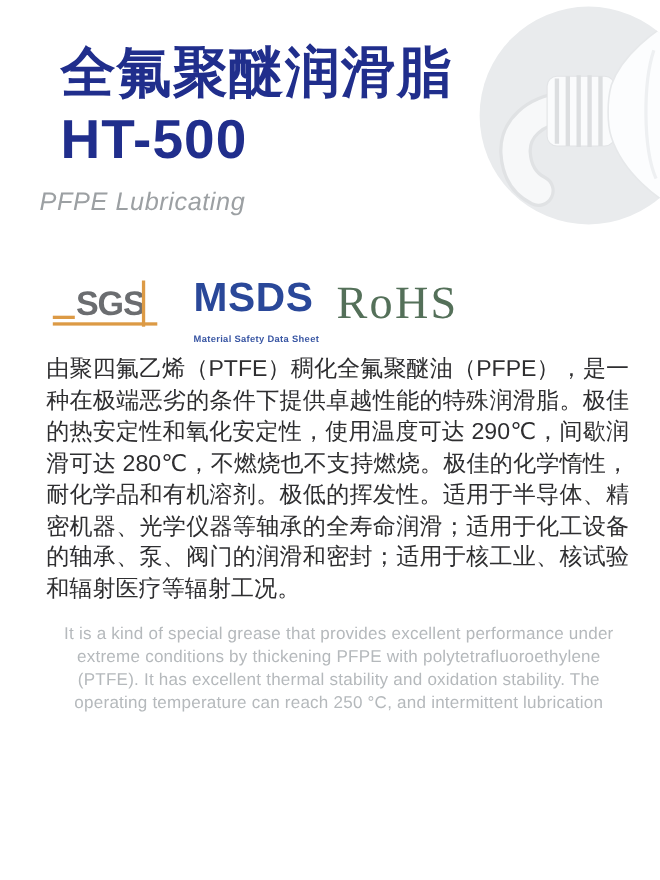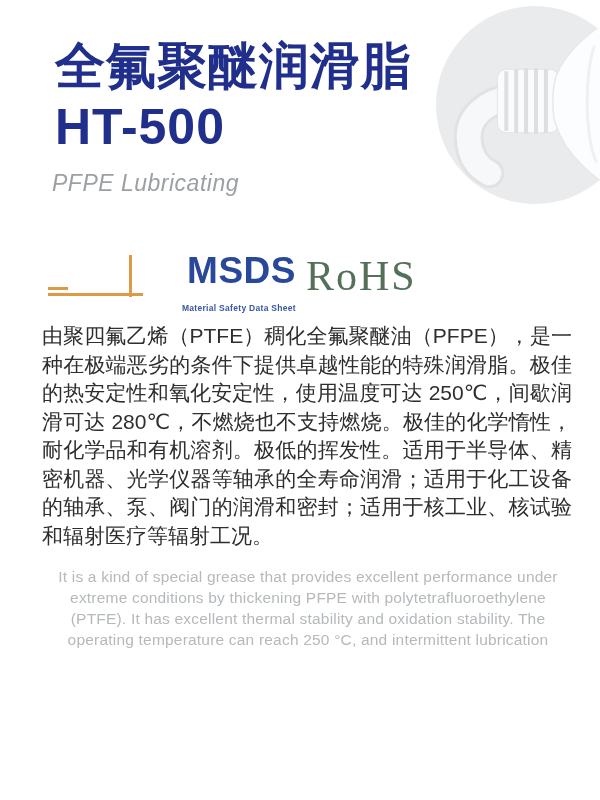--- a/index.html
+++ b/index.html
@@ -12,36 +12,36 @@
     position:absolute;top:6px;left:436px;width:198px;height:198px;
     border-radius:50%;background:#e9ebed;overflow:hidden;
   }
   
   .title{
     position:absolute;left:55px;top:36px;
     color:#202e8c;font-weight:bold;font-size:50px;line-height:61px;
     letter-spacing:1px;white-space:nowrap;
   }
   .subtitle{
-    position:absolute;left:52px;top:166px;
+    position:absolute;left:36px;top:166px;
     color:#9ca0a3;font-style:italic;font-size:23px;line-height:34px;
     letter-spacing:0.5px;
   }
   
   .logos{position:absolute;left:48px;top:254px;height:56px;}
   .sgs{position:absolute;left:0;top:2px;width:96px;height:42px;}
   .sgs-text{
     position:absolute;left:21px;top:2px;
     font-size:31px;font-weight:bold;color:#6b6d70;letter-spacing:-1px;
     font-family:"Liberation Sans",sans-serif;
   }
   .sgs-dash{position:absolute;left:0;top:31px;width:20px;height:2.5px;background:#dc9a45;}
   .sgs-bottom{position:absolute;left:0;top:37px;width:95px;height:2.5px;background:#dc9a45;}
   .sgs-right{position:absolute;left:81px;top:-1px;width:2.5px;height:42px;background:#dc9a45;}
-  .msds{position:absolute;left:116px;top:0;width:132px;text-align:right;}
+  .msds{position:absolute;left:128px;top:0;width:132px;text-align:left;}
   .msds-text{
     font-size:37px;font-weight:bold;color:#2a4899;line-height:34px;
     letter-spacing:0.5px;
   }
   .msds-sub{
     margin-top:15px;font-size:8.5px;font-weight:bold;color:#3a57a4;
     letter-spacing:0.3px;white-space:nowrap;
   }
   .rohs{
     position:absolute;left:258px;top:0px;
@@ -83,29 +83,30 @@
     <span>全氟聚醚润滑脂</span><br>
     <span>HT-500</span>
   </h1>
 
   <div class="subtitle">
     <span>PFPE Lubricating</span><br>
   </div>
 
   <div class="logos">
     <div class="sgs">
+      <span class="sgs-text">SGS</span>
       <span class="sgs-dash"></span>
       <span class="sgs-bottom"></span>
       <span class="sgs-right"></span>
     </div>
     <div class="msds">
       <div class="msds-text">MSDS</div>
       <div class="msds-sub">Material Safety Data Sheet</div>
     </div>
     <div class="rohs">
       <span>RoHS</span>
     </div>
   </div>
 
-  <p class="desc-zh">由聚四氟乙烯（PTFE）稠化全氟聚醚油（PFPE），是一种在极端恶劣的条件下提供卓越性能的特殊润滑脂。极佳的热安定性和氧化安定性，使用温度可达 250℃，间歇润滑可达 280℃，不燃烧也不支持燃烧。极佳的化学惰性，耐化学品和有机溶剂。极低的挥发性。适用于半导体、精密机器、光学仪器等轴承的全寿命润滑；适用于化工设备的轴承、泵、阀门的润滑和密封；适用于核工业、核试验和辐射医疗等辐射工况。</p>
+  <p class="desc-zh">由聚四氟乙烯（PTFE）稠化全氟聚醚油（PFPE），是一种在极端恶劣的条件下提供卓越性能的特殊润滑脂。极佳的热安定性和氧化安定性，使用温度可达 290℃，间歇润滑可达 280℃，不燃烧也不支持燃烧。极佳的化学惰性，耐化学品和有机溶剂。极低的挥发性。适用于半导体、精密机器、光学仪器等轴承的全寿命润滑；适用于化工设备的轴承、泵、阀门的润滑和密封；适用于核工业、核试验和辐射医疗等辐射工况。</p>
   <p class="desc-en">It is a kind of special grease that provides excellent performance under extreme conditions by thickening PFPE with polytetrafluoroethylene (PTFE). It has excellent thermal stability and oxidation stability. The operating temperature can reach 250 °C, and intermittent lubrication temperature can reach 280 ° C. it will not burn and will not support combustion. It has excellent chemical inertness, which is resistant to chemicals and organic solvents. It has very low volatility. It is suitable for full-life lubrication of semiconductors, precision machines, optical instruments and bearings; suitable for lubrication and sealing of bearings, pumps and valves of chemical equipment. It is suitable for nuclear industry, nuclear test and radiation medical treatment.</p>
 
 </div>
 
 </body></html>

